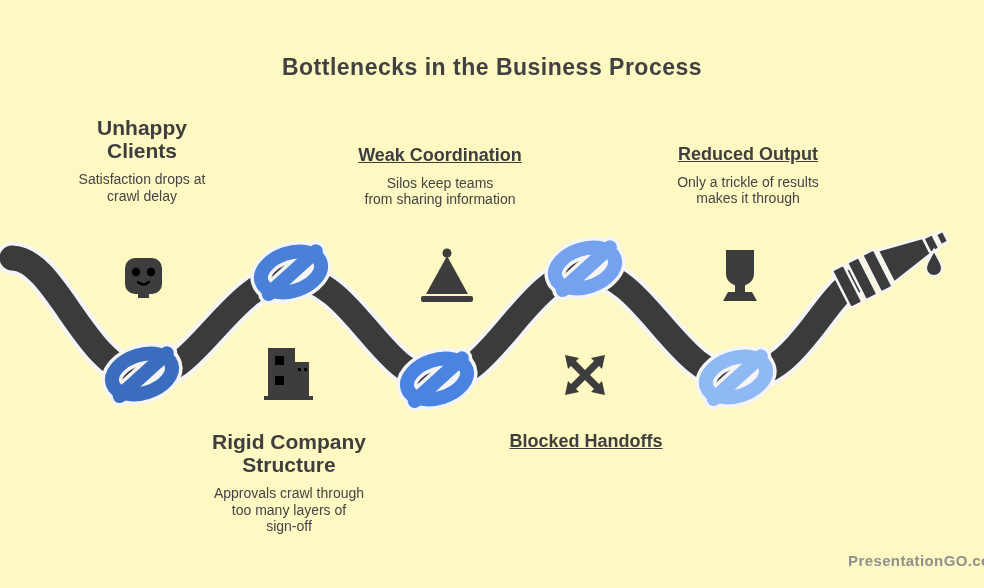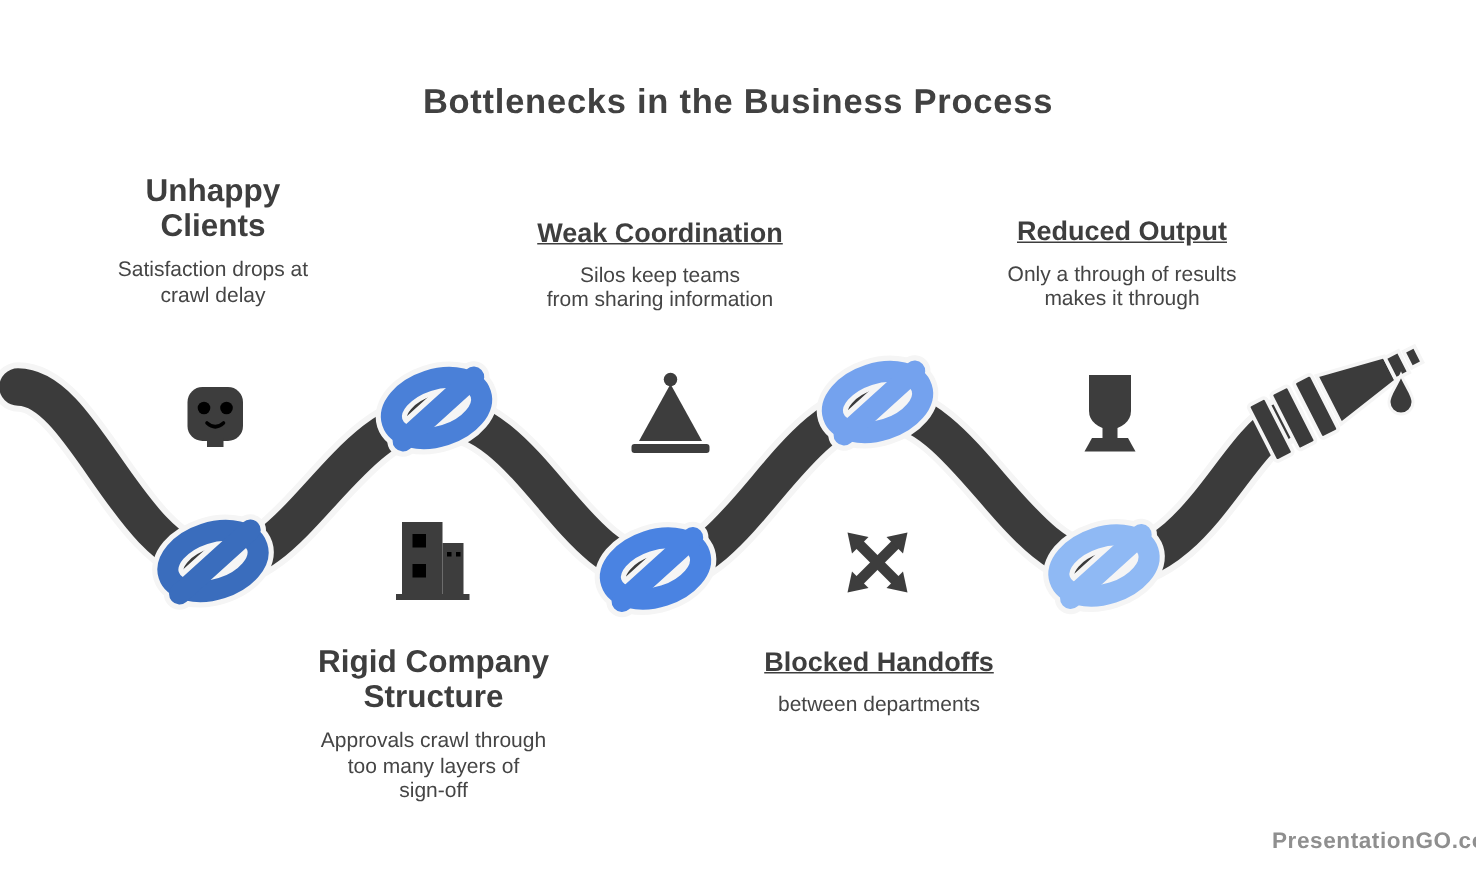--- a/index.html
+++ b/index.html
@@ -18,21 +18,21 @@
   .step .sub{margin-top:9px;font-size:14px;color:#454545;line-height:1.18;}
   .watermark{
     position:absolute;left:848px;top:552px;font-size:15px;font-weight:bold;
     color:#8f8f8f;letter-spacing:.4px;
   }
   svg{position:absolute;top:0;left:0;}
 </style>
 </head>
 <body>
 
-<div id="stage" style="background: #ffffff;">
+<div id="stage" style="background: #fef9c3;">
 
   <svg width="984" height="588" viewBox="0 0 984 588">
 
     <path d="M 12 258 C 55 258, 85 368, 140 376 S 230 278, 291 277 S 382 381, 438 380 S 528 271, 586 271 S 678 379, 737 378 S 820 302, 854 281" fill="none" stroke="#f5f5f5" stroke-width="33" stroke-linecap="round"></path>
 
     <path d="M 12 258 C 55 258, 85 368, 140 376 S 230 278, 291 277 S 382 381, 438 380 S 528 271, 586 271 S 678 379, 737 378 S 820 302, 854 281" fill="none" stroke="#3b3b3b" stroke-width="25" stroke-linecap="round"></path>
 
     <g transform="translate(836,292) rotate(-27)">
       <rect x="6" y="-21" width="13" height="42" rx="2" fill="#3b3b3b" stroke="#f5f5f5" stroke-width="2.5"></rect>
       <rect x="23" y="-21" width="13" height="42" rx="2" fill="#3b3b3b" stroke="#f5f5f5" stroke-width="2.5"></rect>
@@ -138,27 +138,26 @@
     <div class="heading">Weak Coordination</div>
     <div class="sub">
       <div>Silos keep teams</div>
       <div>from sharing information</div>
     </div>
   </div>
 
   <div class="step small" style="left:586px;top:432px;width:190px;">
     <div class="heading">Blocked Handoffs</div>
     <div class="sub">
-      <div>between departments</div>
     </div>
   </div>
 
   <div class="step small" style="left:748px;top:145px;width:190px;">
     <div class="heading">Reduced Output</div>
     <div class="sub">
-      <div>Only a through of results</div>
+      <div>Only a trickle of results</div>
       <div>makes it through</div>
     </div>
   </div>
 
   <div class="watermark">PresentationGO.com</div>
 
 </div>
 
 </body></html>

